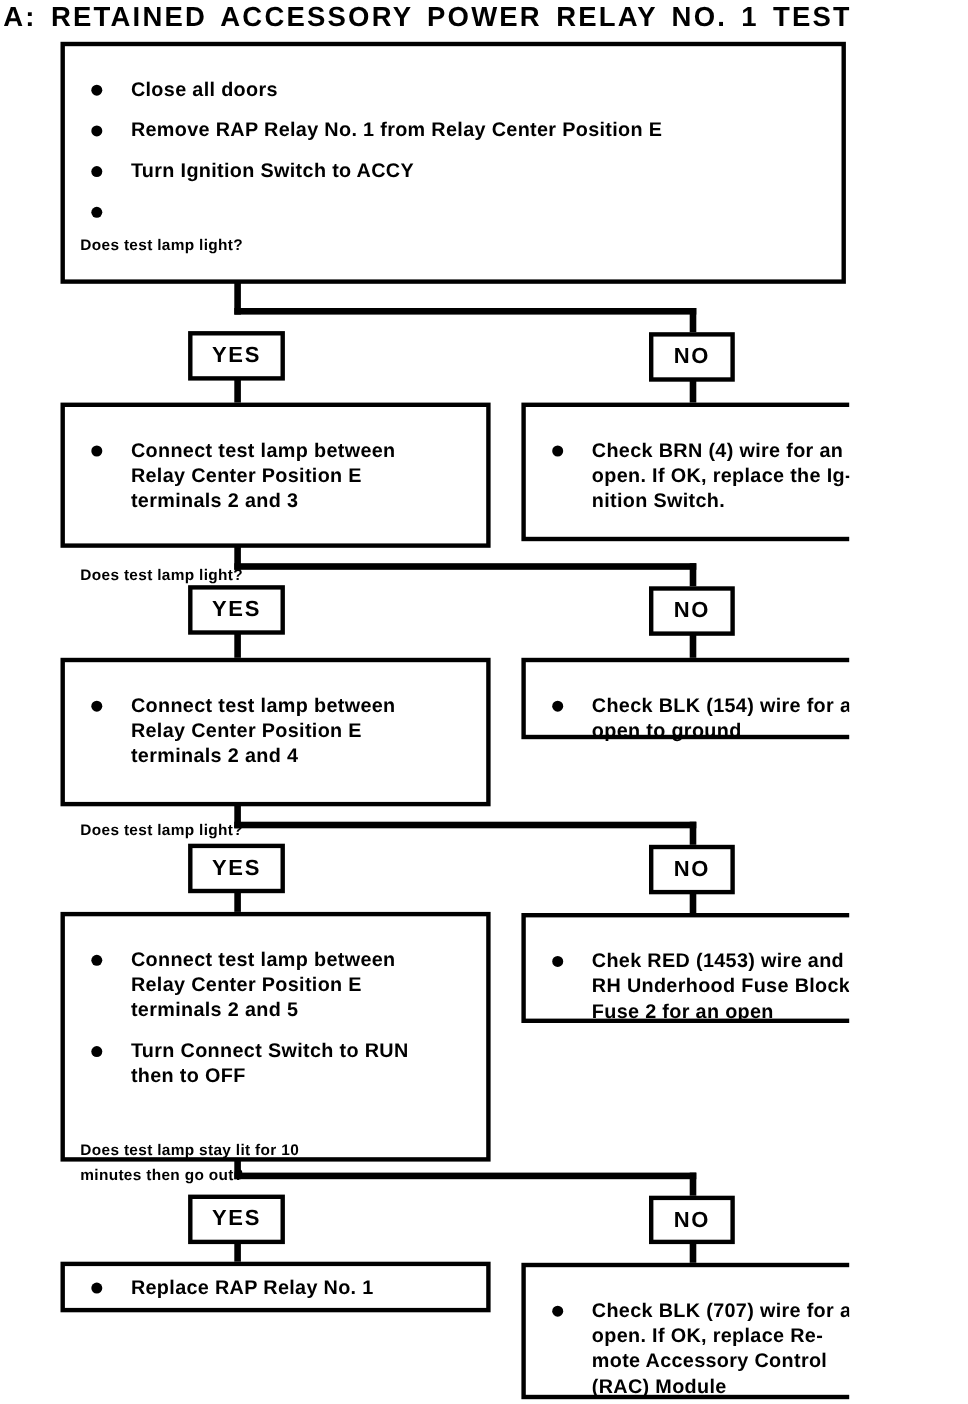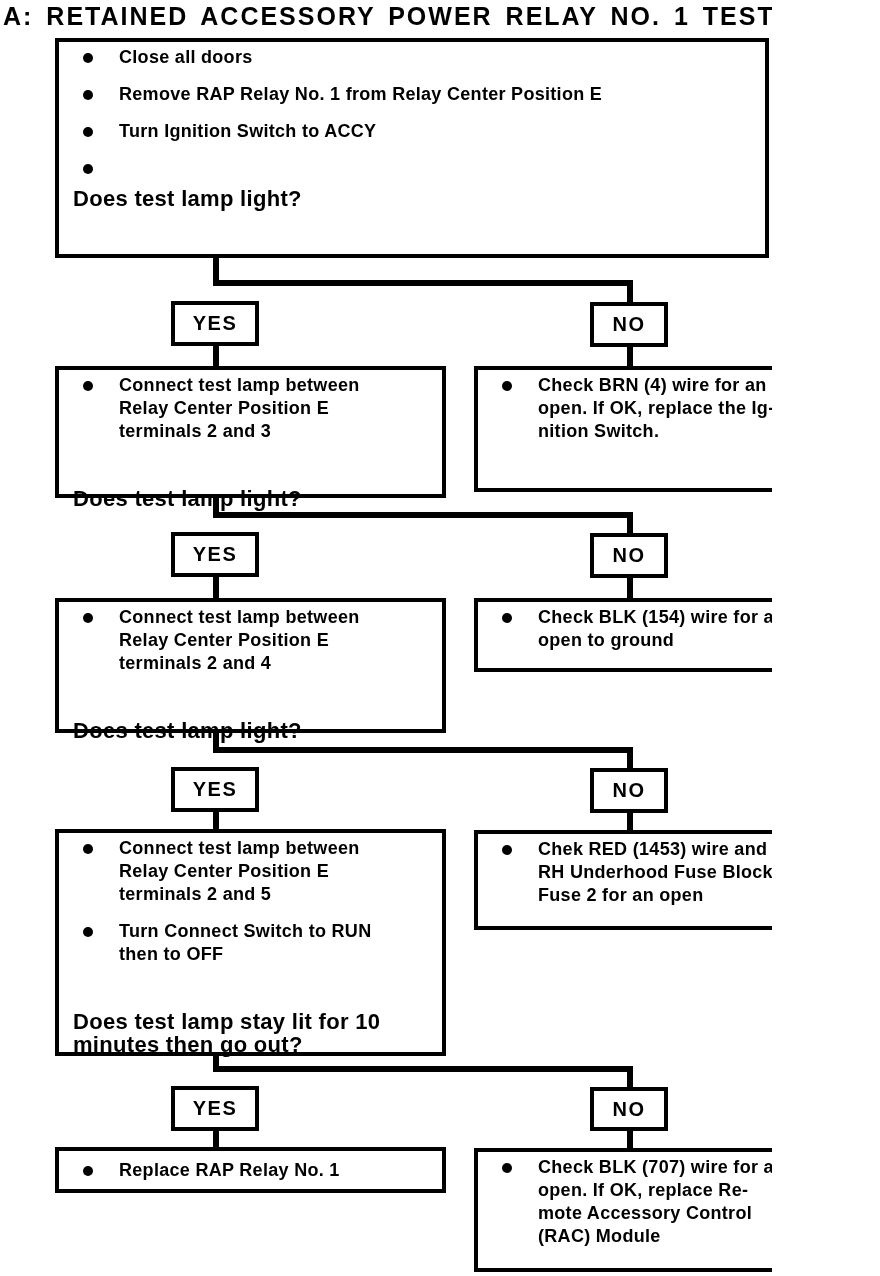--- a/index.html
+++ b/index.html
@@ -9,35 +9,35 @@
     position:relative; width:772px; height:1276px;
     background:#ffffff; overflow:hidden;
   }
   .title {
     position:absolute; left:3px; top:2px;
     font-size:25px; font-weight:bold; letter-spacing:2px; word-spacing:4px;
     white-space:nowrap;
   }
   .box {
     position:absolute; border:4px solid #000; background:#fff;
-    padding:4px 14px 8px 14px;
+    padding:28px 14px 8px 14px;
   }
   .bullets { list-style:none; }
   .bullet-item {
     position:relative; padding-left:46px; margin-bottom:14px;
     font-size:18px; font-weight:bold; line-height:23px; letter-spacing:0.3px;
   }
   .bullets li:last-child { margin-bottom:14px; }
   .bullet-dot {
     position:absolute; left:10px; top:7px; width:10px; height:10px;
     border-radius:50%; background:#000;
   }
   .bullet-text, .question { white-space:pre-line; }
   .question {
-    font-size:22px; font-weight:bold; line-height:23px; letter-spacing:0.3px;margin-top:44px;
+    font-size:14px; font-weight:bold; line-height:23px; letter-spacing:0.3px;margin-top:44px;
   }
   .decision {
     position:absolute; border:4px solid #000; background:#fff;
     display:flex; align-items:center; justify-content:center;
     font-size:20px; font-weight:bold; letter-spacing:1.5px;
   }
   .line { position:absolute; background:#000; }
 </style>
 </head>
 <body>

